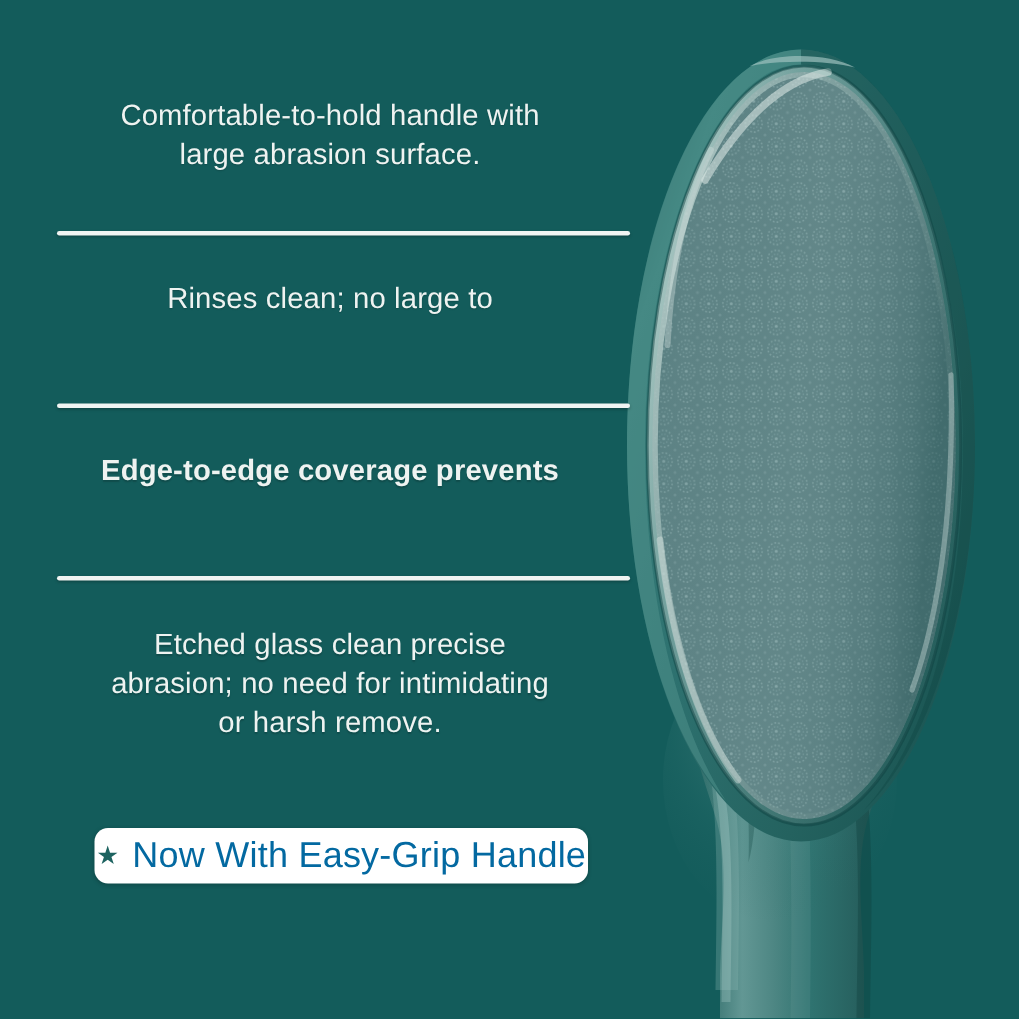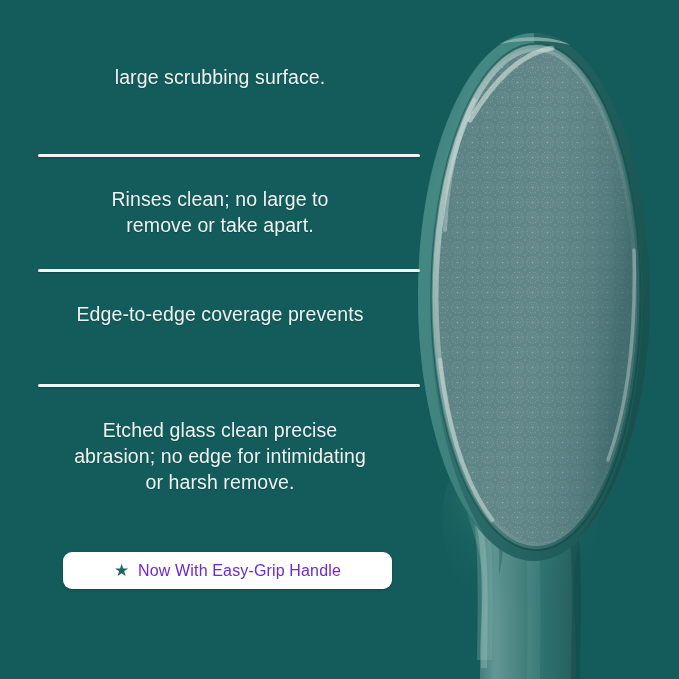--- a/index.html
+++ b/index.html
@@ -39,21 +39,21 @@
     left:30px;
     text-align:center;
     color:#eef3f1;
     font-size:19.5px;
     line-height:26px;
     letter-spacing:0.1px;
     text-shadow:0 1px 1px rgba(0,0,0,.18);
   }
   .f1 { top:64px; }
   .f2 { top:186px; }
-  .f3 { top:301px; }
+  .f3 { top:301px;font-weight:bold; }
   .f4 { top:417px; }
 
   .divider {
     position:absolute;
     left:38px;
     width:382px;
     height:3px;
     background:#f0f4f2;
     border-radius:2px;
     box-shadow:0 1px 2px rgba(0,0,0,.25);
@@ -80,22 +80,22 @@
   .badge-star {
     display:inline-block;
     width:15px; height:15px;
     color:#1d6360;
     line-height:1;
     font-size:17px;
     position:relative;
     top:-1px;
   }
   .badge-label {
-    color:#6d28d9;
-    font-size:16px;
+    color:#0369a1;
+    font-size:24px;
     letter-spacing:0.15px;
     white-space:nowrap;
   }
 </style>
 </head>
 <body>
 
 <div id="stage">
 
   <svg class="product" viewBox="0 0 679 679" width="679" height="679" aria-hidden="true">
@@ -216,41 +216,41 @@
       <path d="M 534 33 C 598 33, 650 150, 650 297 C 650 404, 620 498, 576 540
                C 620 492, 642 402, 642 297 C 642 158, 592 43, 534 43 Z" fill="#0f4543" opacity="0.40"></path>
 
       <path d="M 500 44 C 516 35, 552 35, 570 45 C 552 40, 518 40, 500 44 Z" fill="#9dc1bd" opacity="0.7"></path>
     </g>
   </svg>
 
   <div class="features">
 
     <div class="feature f1">
-      <div>large scrubbing surface.</div>
+      <div>Comfortable-to-hold handle with</div>
+      <div>large abrasion surface.</div>
     </div>
 
     <div class="divider d1"></div>
 
     <div class="feature f2">
       <div>Rinses clean; no large to</div>
-      <div>remove or take apart.</div>
     </div>
 
     <div class="divider d2"></div>
 
     <div class="feature f3">
       <div>Edge-to-edge coverage prevents</div>
     </div>
 
     <div class="divider d3"></div>
 
     <div class="feature f4">
       <div>Etched glass clean precise</div>
-      <div>abrasion; no edge for intimidating</div>
+      <div>abrasion; no need for intimidating</div>
       <div>or harsh remove.</div>
     </div>
   </div>
 
   <div class="badge">
     <span class="badge-star">★</span>
     <span class="badge-label">Now With Easy-Grip Handle</span>
   </div>
 
 </div>

